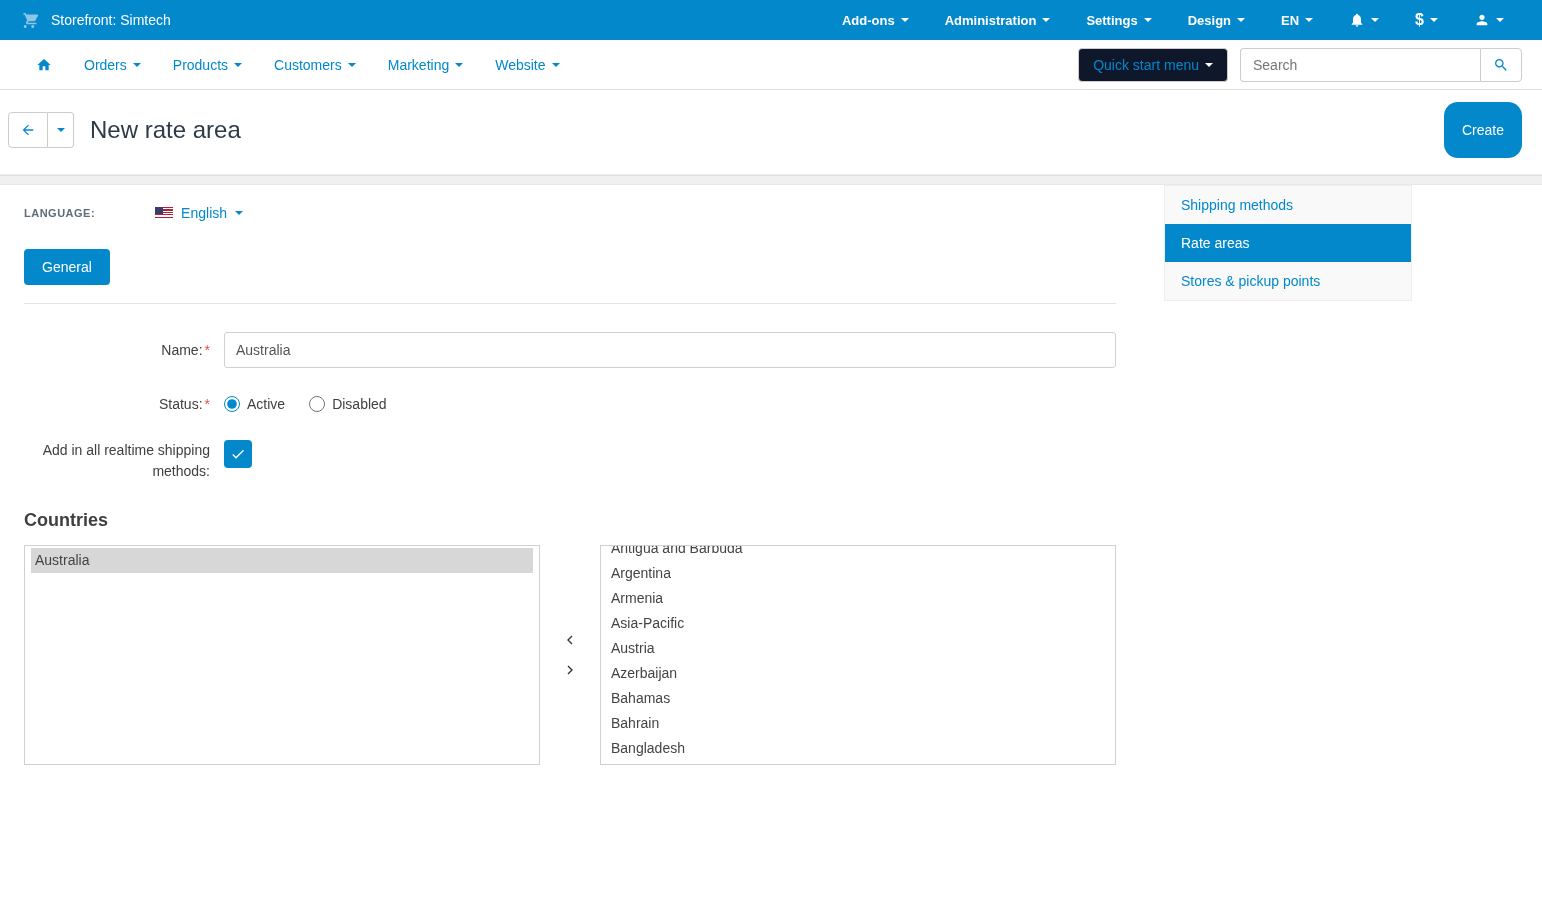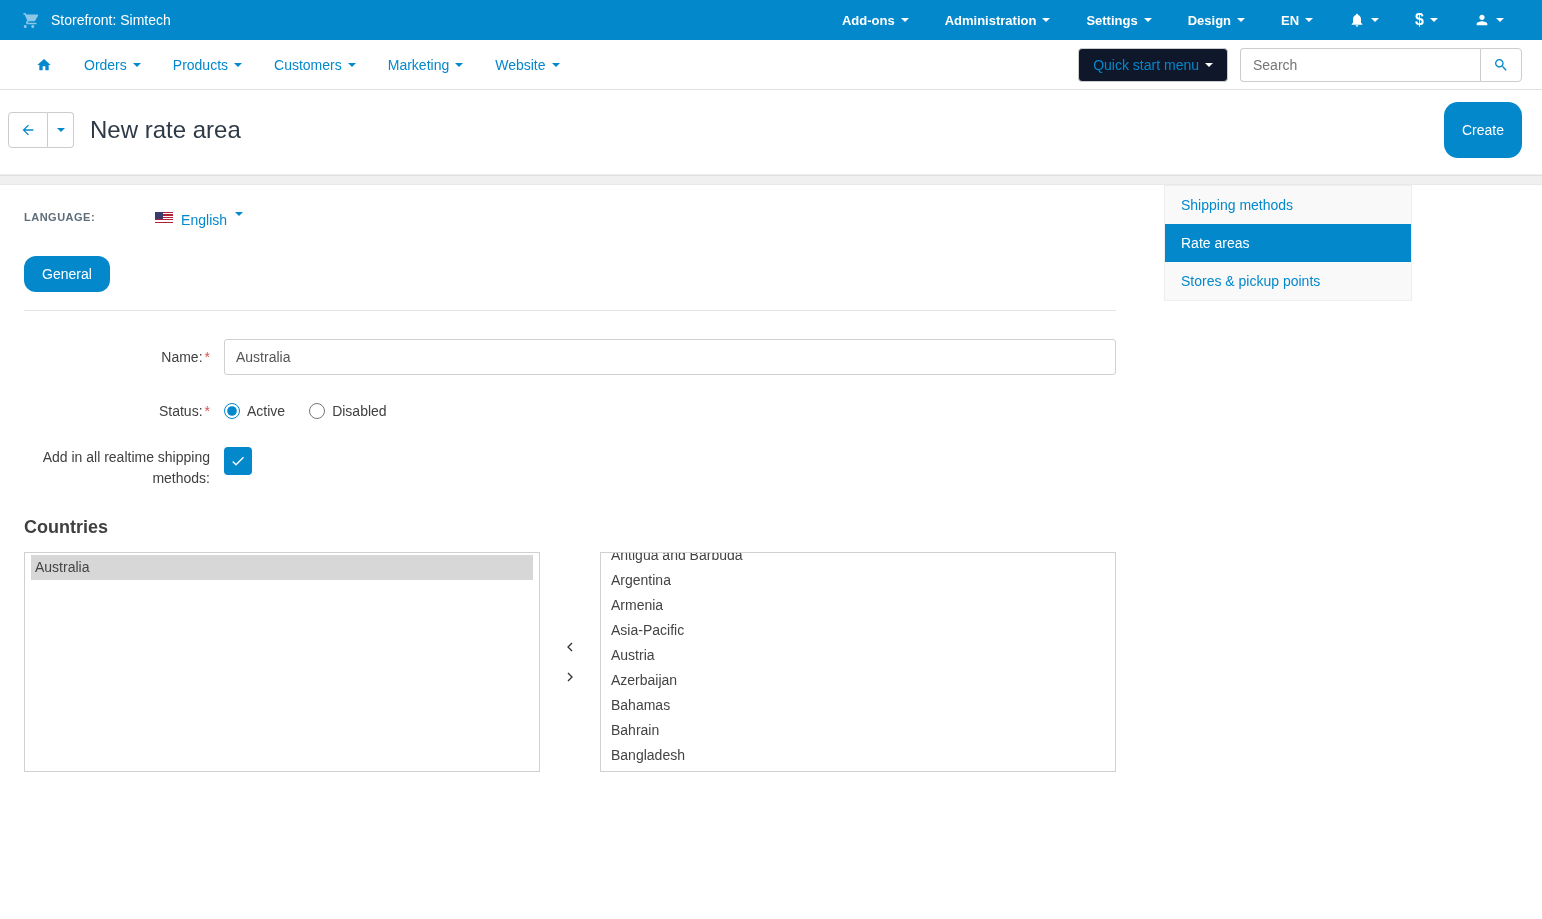--- a/index.html
+++ b/index.html
@@ -29,25 +29,25 @@
   .page-title { font-size: 24px; font-weight: 400; color: #2e3a47; }
   .create-btn { margin-left: auto; background: #0388cc; color: #fff; border: none; border-radius: 14px; padding: 20px 18px; font-size: 14px; cursor: pointer; }
   
   .body-wrap { display: flex; padding: 0 0 40px 0; background:#fff; }
   .separator-bar { height:10px; background:#f0f0f0; border-top:1px solid #e0e0e0; border-bottom:1px solid #e8e8e8;}
   .main-col { flex: 1; padding: 20px 24px 0 24px; max-width: 1140px; }
   .side-col { width: 248px; margin-left: 24px; margin-top: 0; }
   
   .lang-row { display: flex; align-items: center; gap: 60px; margin-bottom: 28px; }
   .lang-label { font-size: 11px; font-weight: 700; letter-spacing: 0.5px; color: #5e6d7a; }
-  .lang-val { display: flex; gap: 8px; color: #0388cc; cursor: pointer; font-size:14px;margin-top:7px;}
+  .lang-val { display: flex; align-items: center; gap: 8px; color: #0388cc; cursor: pointer; font-size:14px;}
   .flag-us { width: 18px; height: 12px; background: linear-gradient(#b22234 0 10%, #fff 10% 20%, #b22234 20% 30%, #fff 30% 40%, #b22234 40% 50%, #fff 50% 60%, #b22234 60% 70%, #fff 70% 80%, #b22234 80% 90%, #fff 90% 100%); position: relative; }
   .flag-us::before { content:""; position:absolute; left:0; top:0; width:8px; height:7px; background:#3c3b6e; }
   
-  .tab-btn { background: #0388cc; color: #fff; border: none; border-radius: 12px; padding: 10px 18px; font-size: 14px; cursor: pointer; margin-bottom: 18px; }
+  .tab-btn { background: #0388cc; color: #fff; border: none; border-radius: 4px; padding: 10px 18px; font-size: 14px; cursor: pointer; margin-bottom: 18px; }
   .hr { border: none; border-top: 1px solid #e5e5e5; margin-bottom: 28px; }
   
   .form-row { display: flex; align-items: center; margin-bottom: 28px; }
   .form-row.top { align-items: flex-start; }
   .form-label { width: 200px; text-align: right; padding-right: 14px; color: #404040; font-size: 14px; }
   .req { color: #d9534f; margin-left: 2px; }
   .text-input { flex: 1; border: 1px solid #d0d0d0; border-radius: 3px; padding: 9px 11px; font-size: 14px; color: #555; }
   .radio-group { display: flex; gap: 24px; align-items: center; }
   .radio-opt { display: flex; align-items: center; gap: 7px; font-size: 14px; color: #404040; }
   input[type=radio] { width: 16px; height: 16px; accent-color: #0388cc; }

